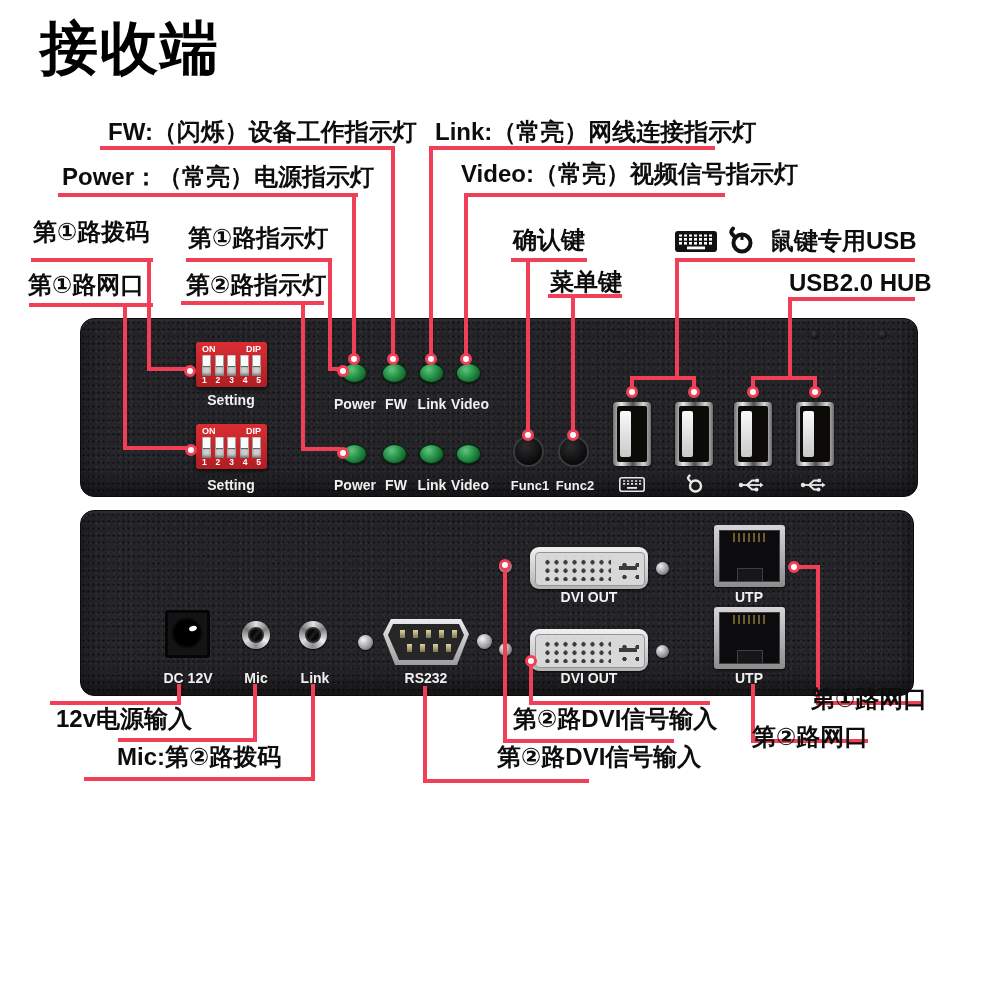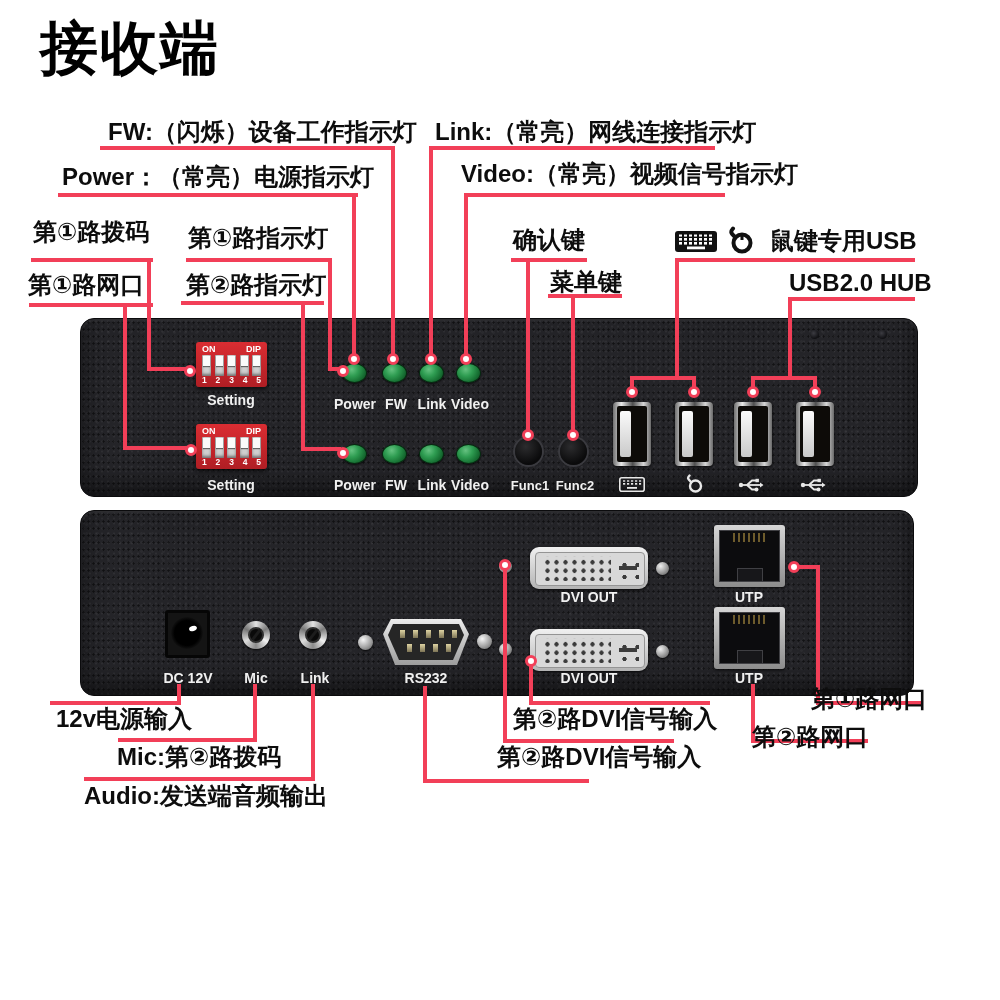--- a/index.html
+++ b/index.html
@@ -328,21 +328,20 @@
     <rect x="13" y="16.5" width="18" height="2.8" fill="#fff"></rect>
   </svg>
   <svg class="icn" style="left:726px;top:226px;" width="28" height="29" viewBox="0 0 28 29">
     <circle cx="16" cy="17" r="8.5" fill="none" stroke="#111" stroke-width="4"></circle>
     <path d="M9,11 C5,7 4,6 7,2.5" fill="none" stroke="#111" stroke-width="4" stroke-linecap="round"></path>
     <line x1="16" y1="9" x2="16" y2="14" stroke="#111" stroke-width="3"></line>
   </svg>
 
   <div class="cl" style="left:56px;top:706px;">12v电源输入</div>
   <div class="cl" style="left:117px;top:744px;">Mic:第②路拨码</div>
-  <div class="cl" style="left:84px;top:783px;">Audio:发送端音频输出</div>
   <div class="cl" style="left:513px;top:706px;">第②路DVI信号输入</div>
   <div class="cl" style="left:497px;top:744px;">第②路DVI信号输入</div>
   <div class="cl" style="left:811px;top:686px;">第①路网口</div>
   <div class="cl" style="left:752px;top:724px;">第②路网口</div>
 
   <div class="hl" style="left:100px;top:146px;width:295px;"></div>
   <div class="vl" style="left:391px;top:146px;height:211px;"></div>
   <div class="dt" style="left:387px;top:353px;"></div>
 
   <div class="hl" style="left:58px;top:193px;width:300px;"></div>

